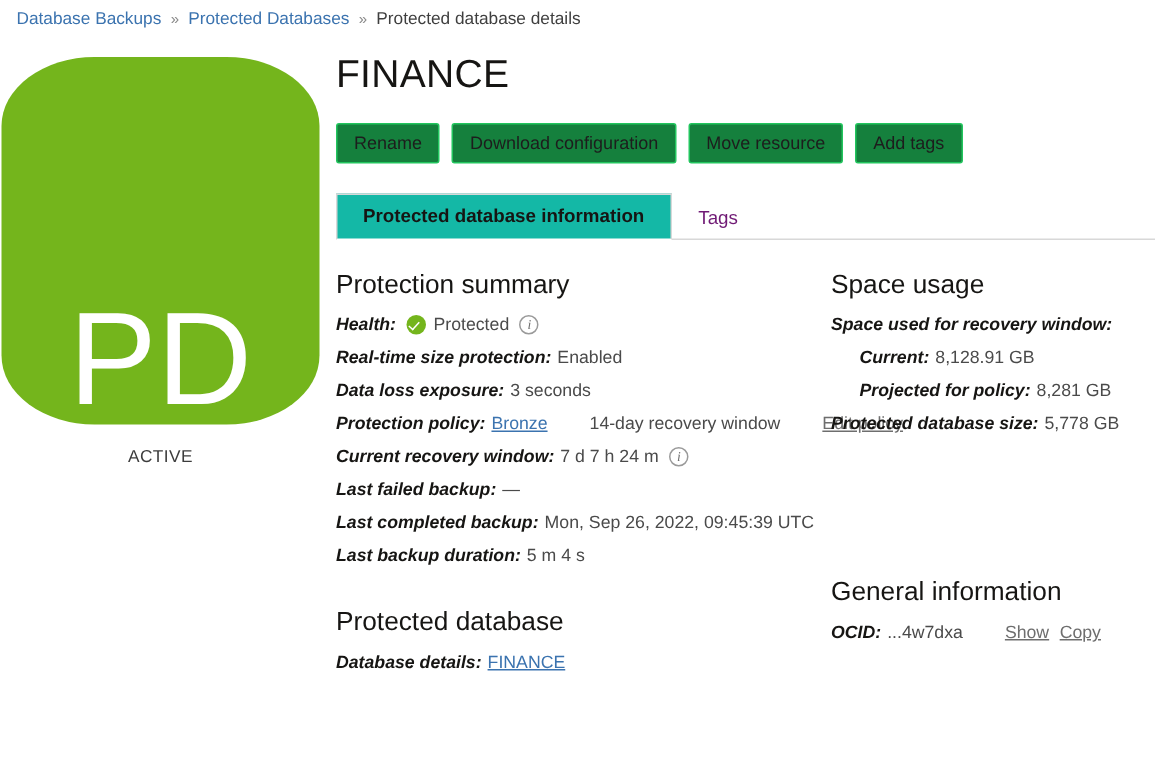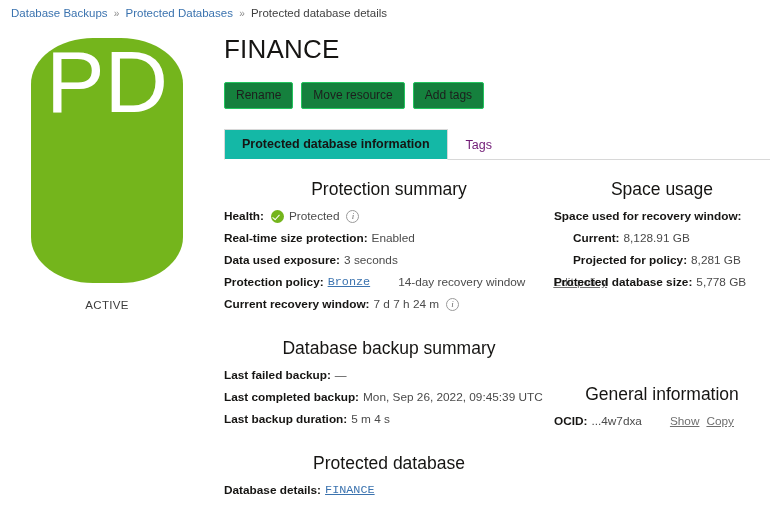--- a/index.html
+++ b/index.html
@@ -39,27 +39,27 @@
   .bc-current { color: #3f3f3f; }
 
   
   .left-col {
     position: absolute;
     left: 0;
     top: 30px;
     width: 214px;
   }
   .pd-badge {
-    width: 152px;
+    width: 212px;
     height: 245px;
     margin: 8px auto 16px auto;
     background: #74b51c;
     border-radius: 62px / 46px;
     display: flex;
-    align-items: flex-start;
+    align-items: flex-end;
     justify-content: center;
   }
   .pd-badge-text {
     color: #ffffff;
     font-size: 88px;
     font-weight: 400;
     letter-spacing: 0px;
     line-height: 88px;
     font-family: "Liberation Sans", sans-serif;
   }
@@ -146,46 +146,45 @@
   }
   .col-left { width: 330px; flex: none; }
   .col-right { flex: 1; }
 
   .sec-title {
     font-size: 17.5px;
     font-weight: 400;
     color: #161513;
     line-height: 22px;
     margin: 0 0 9px 0;
-    text-align: center;
   }
   .sec-title.sp-top { margin-top: 25px; }
 
   .kv {
     font-size: 11.8px;
     line-height: 15px;
     margin-bottom: 7px;
     color: #3a3a3a;
     white-space: nowrap;
     display: flex;
     align-items: center;
   }
   .kv .k {
     font-weight: bold;
     color: #161513;
     margin-right: 4px;
+    font-style: italic;
   }
   .kv .v { color: #4a4a4a; }
   .kv.indent { padding-left: 19px; }
 
   .link-blue {
     color: #3b73af;
     text-decoration: underline;
     cursor: pointer;
-    font-family: Liberation Mono, monospace;
   }
   .link-gray {
     color: #6e6e6e;
     text-decoration: underline;
     cursor: pointer;
   }
 
   .gap-l { margin-left: 28px; }
   .gap-s { margin-left: 7px; }
 
@@ -254,20 +253,21 @@
   </div>
   <div class="pd-status">ACTIVE</div>
 </div>
 
 <div class="content">
 
   <h1 class="page-title">FINANCE</h1>
 
   <div class="btn-row">
     <button class="btn">Rename</button>
+    <button class="btn">Download configuration</button>
     <button class="btn">Move resource</button>
     <button class="btn">Add tags</button>
   </div>
 
   <div class="tabs">
     <div class="tab active">Protected database information</div>
     <div class="tab">Tags</div>
   </div>
 
   <div class="panel">
@@ -283,38 +283,37 @@
           <span class="v">Protected</span>
           <span class="icon-info"></span>
         </div>
 
         <div class="kv">
           <span class="k">Real-time size protection:</span>
           <span class="v">Enabled</span>
         </div>
 
         <div class="kv">
-          <span class="k">Data used exposure:</span>
+          <span class="k">Data loss exposure:</span>
           <span class="v">3 seconds</span>
         </div>
 
         <div class="kv">
           <span class="k">Protection policy:</span>
           <span class="link-blue">Bronze</span>
           <span class="v gap-l">14-day recovery window</span>
           <span class="link-gray gap-l">Edit policy</span>
         </div>
 
         <div class="kv">
           <span class="k">Current recovery window:</span>
           <span class="v">7 d 7 h 24 m</span>
           <span class="icon-info"></span>
         </div>
 
-        <h2 class="sec-title sp-top">Database backup summary</h2>
 
         <div class="kv">
           <span class="k">Last failed backup:</span>
           <span class="v dash">—</span>
         </div>
 
         <div class="kv">
           <span class="k">Last completed backup:</span>
           <span class="v">Mon, Sep 26, 2022, 09:45:39 UTC</span>
         </div>

